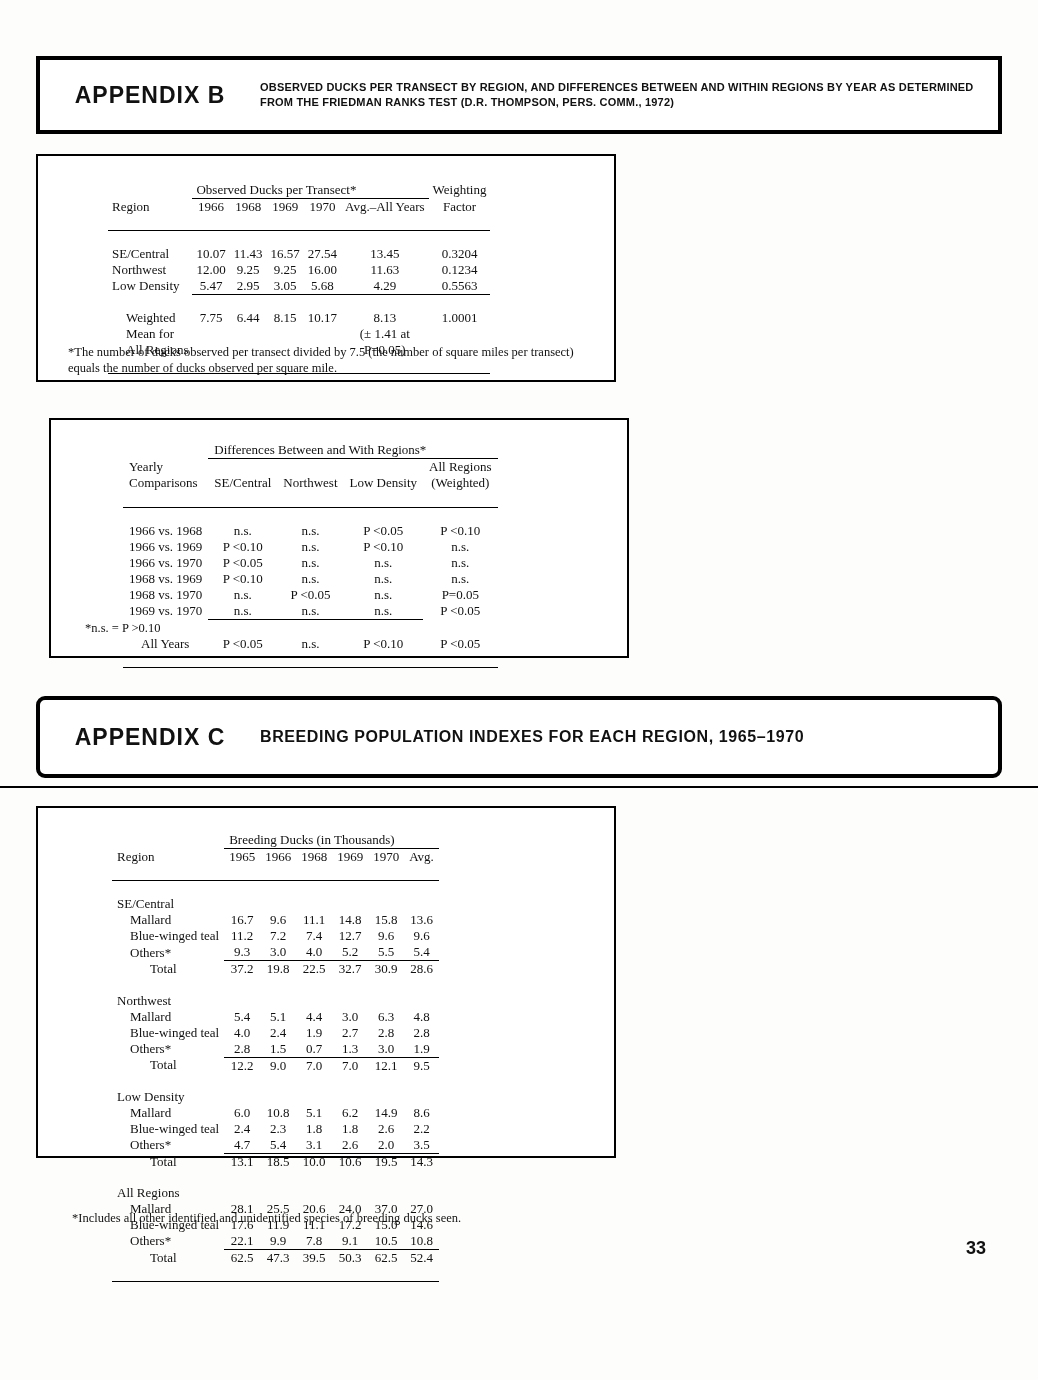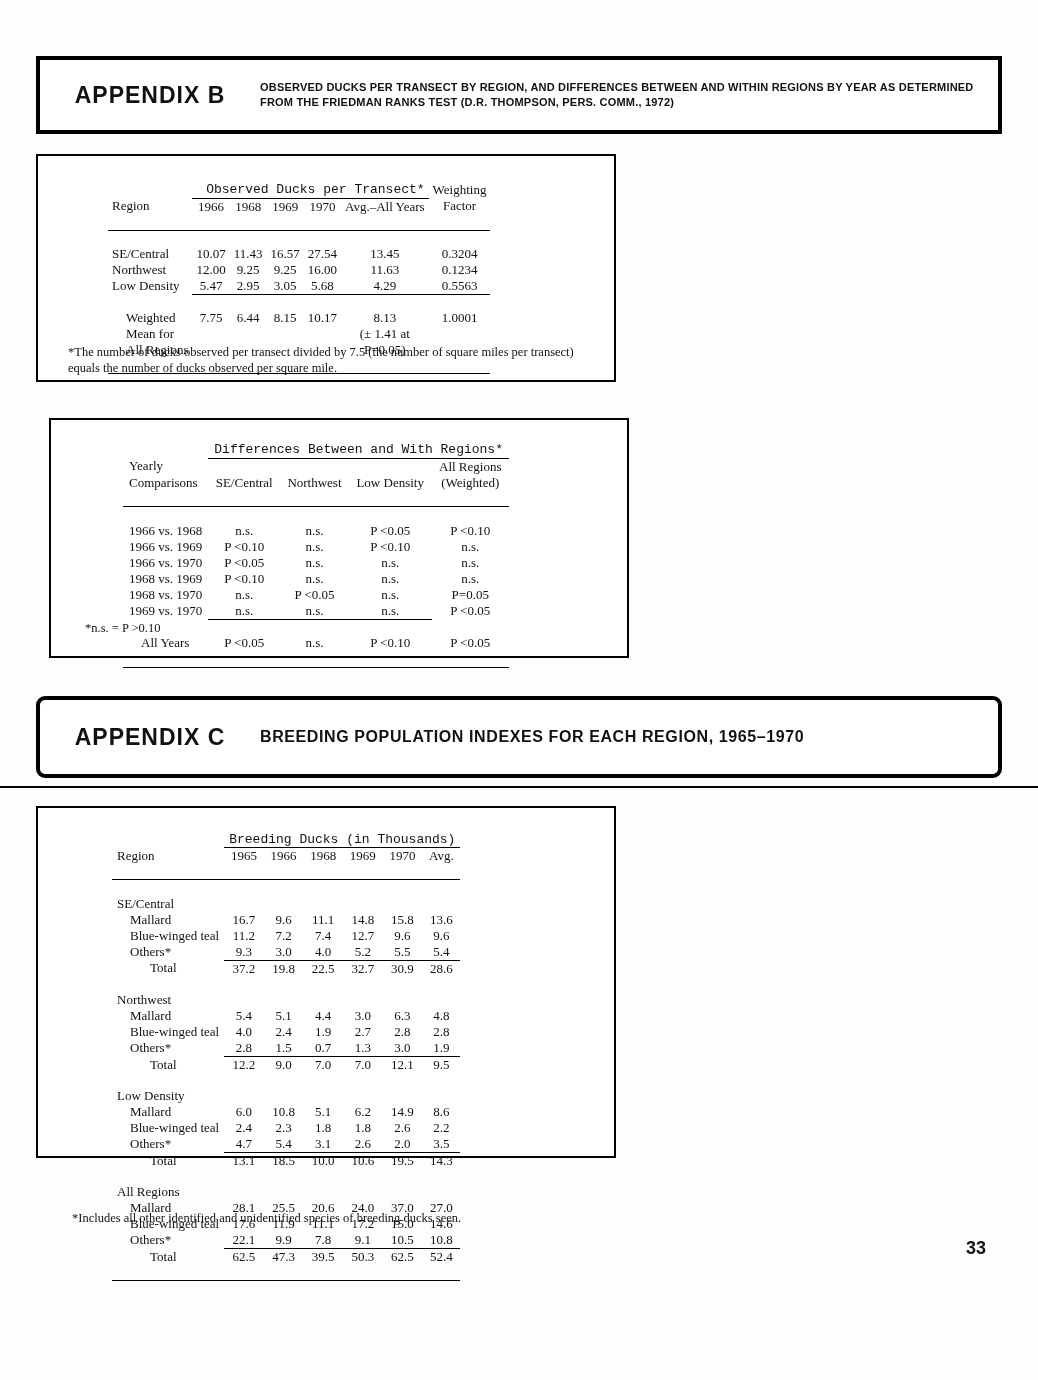--- a/index.html
+++ b/index.html
@@ -87,24 +87,23 @@
     white-space: nowrap;
   }
   .ctr { text-align: center; }
   .lft { text-align: left; }
   .bold { font-weight: bold; }
   .uline { border-bottom: 1px solid #000; }
   .rule-row td { height: 1px; }
 
   
   .span-head {
-    text-align: right;
+    text-align: left;
     border-bottom: 1px solid #000;
     font-size: 13px;
-    font-family: Liberation Mono, monospace;
   }
   .bot-rule { border-bottom: 1px solid #000; }
 
   .footnote {
     font-size: 12.5px;
     line-height: 1.3;
   }
 
   
   #t1 { position: absolute; left: 70px;  top: 26px; }

